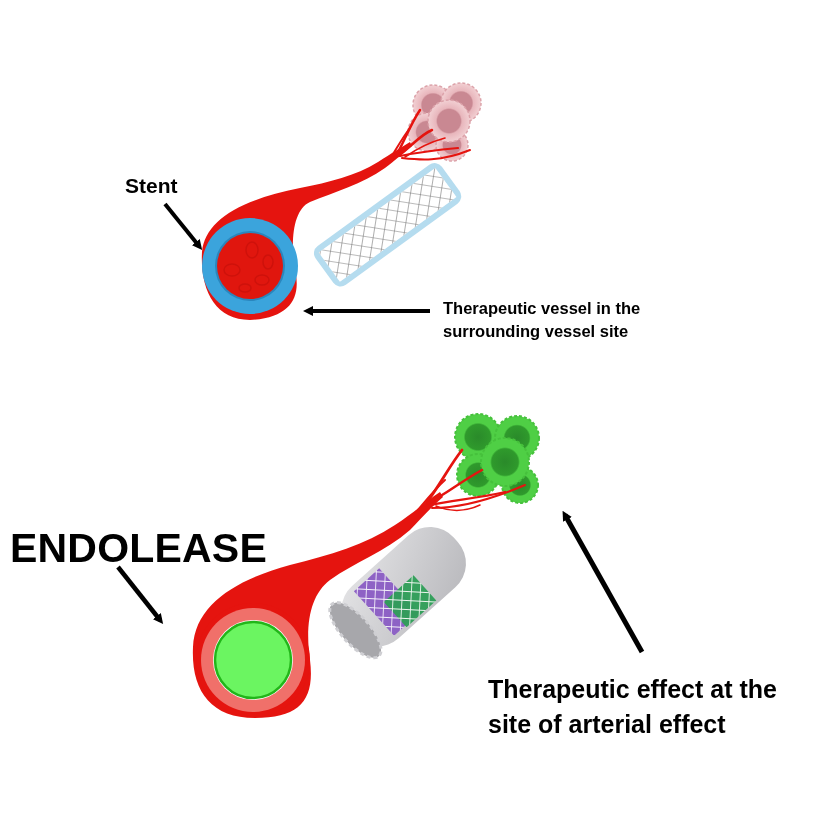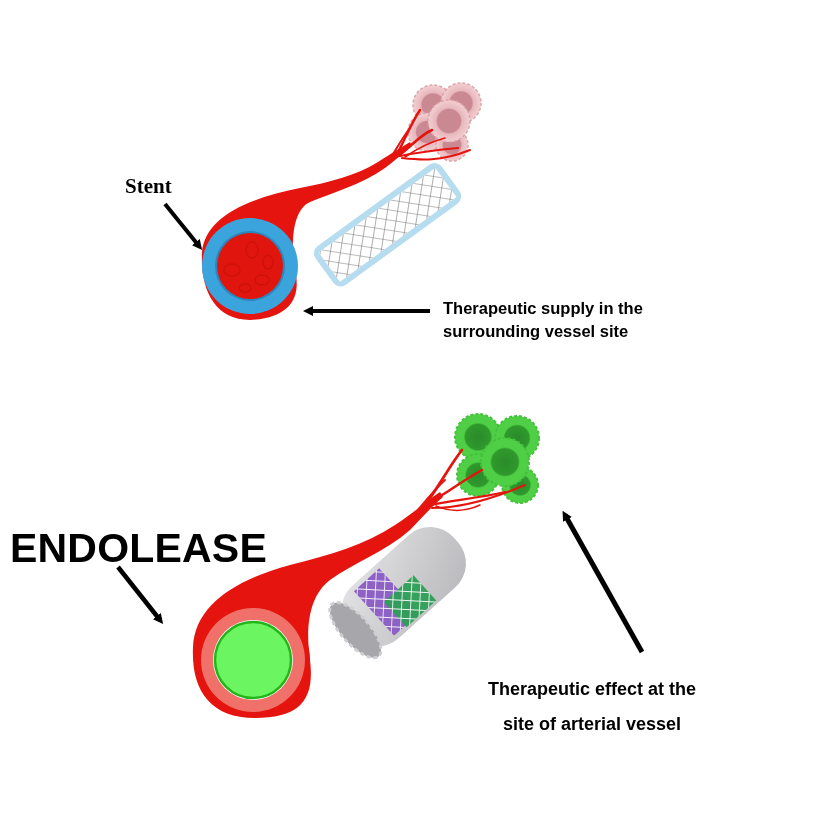--- a/index.html
+++ b/index.html
@@ -1,22 +1,22 @@
 <!DOCTYPE html>
 <html><head>
   <meta charset="utf-8">
   <style>
     html, body { margin: 0; padding: 0; background: #ffffff; }
     body { width: 840px; height: 840px; position: relative; overflow: hidden; font-family: "Liberation Sans", sans-serif; }
     #canvas { position: absolute; left: 0; top: 0; width: 840px; height: 840px; }
     .label { position: absolute; font-family: "Liberation Sans", sans-serif; font-weight: bold; color: #000; white-space: nowrap; }
-    #lbl-stent { left: 125px; top: 174px; font-size: 21px; font-family: Liberation Serif, serif; }
+    #lbl-stent { left: 125px; top: 174px; font-size: 21px; }
     #lbl-wall { left: 443px; top: 297px; font-size: 16.5px; line-height: 23px; }
     #lbl-endo { left: 10px; top: 525px; font-size: 41px; letter-spacing: 0.2px; }
-    #lbl-site { left: 488px; top: 672px; font-size: 18px; line-height: 35px; text-align: center; }
+    #lbl-site { left: 488px; top: 672px; font-size: 25px; line-height: 35px; }
     .line { display: block; }
   </style>
 </head>
 <body>
 
 <svg id="canvas" viewBox="0 0 840 840" xmlns="http://www.w3.org/2000/svg">
   <defs>
     <marker id="arrowhead" markerWidth="10" markerHeight="10" refX="5" refY="5" orient="auto" markerUnits="userSpaceOnUse">
       <path d="M0,0 L10,5 L0,10 z" fill="#000"></path>
     </marker>
@@ -132,20 +132,20 @@
       <ellipse cx="340" cy="590" rx="14" ry="35" fill="#a7a7ab" stroke="#cfcfd3" stroke-width="3" stroke-dasharray="4 3"></ellipse>
     </g>
 
     <line x1="118" y1="567" x2="160" y2="620" stroke="#000" stroke-width="4.5" marker-end="url(#arrowhead)"></line>
     <line x1="642" y1="652" x2="565" y2="515" stroke="#000" stroke-width="5" marker-end="url(#arrowhead)"></line>
   </g>
 </svg>
 
 <div class="label" id="lbl-stent">Stent</div>
 <div class="label" id="lbl-wall">
-  <span class="line">Therapeutic supply in the</span>
+  <span class="line">Therapeutic vessel in the</span>
   <span class="line">surrounding vessel site</span>
 </div>
 <div class="label" id="lbl-endo">ENDOLEASE</div>
 <div class="label" id="lbl-site">
   <span class="line">Therapeutic effect at the</span>
-  <span class="line">site of arterial vessel</span>
+  <span class="line">site of arterial effect</span>
 </div>
 
 </body></html>

